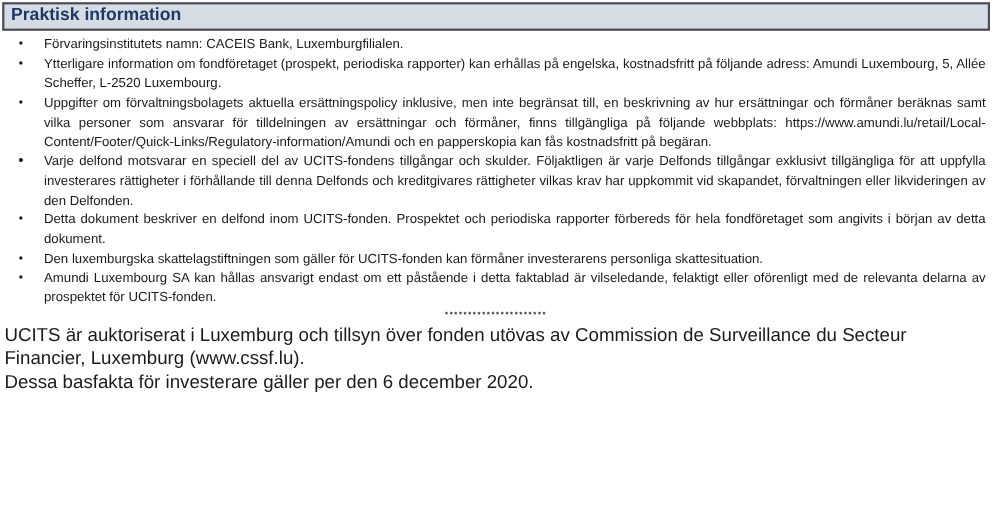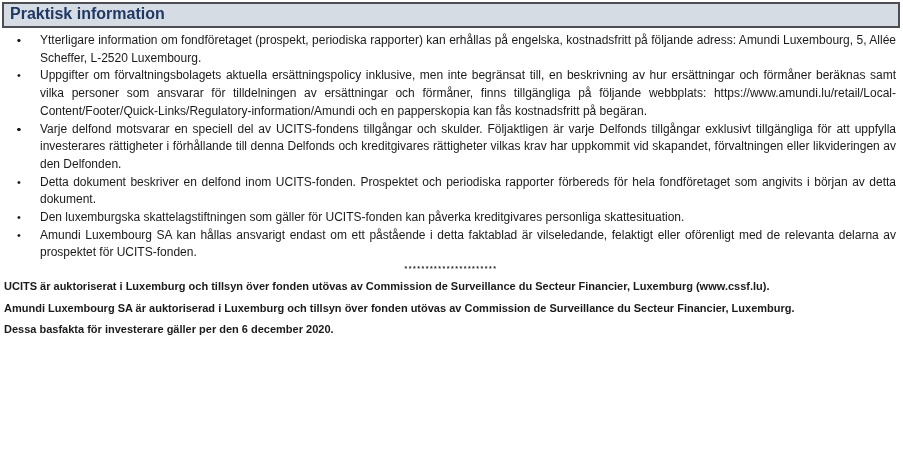--- a/index.html
+++ b/index.html
@@ -56,39 +56,39 @@
     line-height: 9px;
     color: #2a2a2a;
     margin: 2px 0 3px 0;
     font-weight: bold;
   }
   .footer {
     margin: 2px 2px 0 2px;
   }
   .footer p {
     margin: 0;
-    font-size: 11px;
+    font-size: 17px;
     line-height: 21.5px;
     text-align: left;
     color: #1a1a1a;
-    font-weight: bold;
   }
 </style>
 </head>
 <body>
 
 <div class="page">
 
   <div class="section-header">
     <span>Praktisk information</span>
   </div>
 
   <ul class="bullet-list">
     <li>
       <span class="dot">•</span>
+      <span>Förvaringsinstitutets namn: CACEIS Bank, Luxemburgfilialen.</span>
     </li>
     <li>
       <span class="dot">•</span>
       <span>Ytterligare information om fondföretaget (prospekt, periodiska rapporter) kan erhållas på engelska, kostnadsfritt på följande adress: Amundi Luxembourg, 5, Allée Scheffer, L-2520 Luxembourg.</span>
     </li>
     <li>
       <span class="dot">•</span>
       <span>Uppgifter om förvaltningsbolagets aktuella ersättningspolicy inklusive, men inte begränsat till, en beskrivning av hur ersättningar och förmåner beräknas samt vilka personer som ansvarar för tilldelningen av ersättningar och förmåner, finns tillgängliga på följande webbplats: https://www.amundi.lu/retail/Local-Content/Footer/Quick-Links/Regulatory-information/Amundi och en papperskopia kan fås kostnadsfritt på begäran.</span>
     </li>
     <li>
@@ -103,29 +103,28 @@
     <li>
       <span class="dot">•</span>
       <span>Varje delfond motsvarar en speciell del av UCITS-fondens tillgångar och skulder. Följaktligen är varje Delfonds tillgångar exklusivt tillgängliga för att uppfylla investerares rättigheter i förhållande till denna Delfonds och kreditgivares rättigheter vilkas krav har uppkommit vid skapandet, förvaltningen eller likvideringen av den Delfonden.</span>
     </li>
     <li>
       <span class="dot">•</span>
       <span>Detta dokument beskriver en delfond inom UCITS-fonden. Prospektet och periodiska rapporter förbereds för hela fondföretaget som angivits i början av detta dokument.</span>
     </li>
     <li>
       <span class="dot">•</span>
-      <span>Den luxemburgska skattelagstiftningen som gäller för UCITS-fonden kan påverka kreditgivares personliga skattesituation.</span>
+      <span>Den luxemburgska skattelagstiftningen som gäller för UCITS-fonden kan förmåner investerarens personliga skattesituation.</span>
     </li>
     <li>
       <span class="dot">•</span>
       <span>Amundi Luxembourg SA kan hållas ansvarigt endast om ett påstående i detta faktablad är vilseledande, felaktigt eller oförenligt med de relevanta delarna av prospektet för UCITS-fonden.</span>
     </li>
   </ul>
 
   <div class="separator">**********************</div>
 
   <div class="footer">
     <p>UCITS är auktoriserat i Luxemburg och tillsyn över fonden utövas av Commission de Surveillance du Secteur Financier, Luxemburg (www.cssf.lu).</p>
-    <p>Amundi Luxembourg SA är auktoriserad i Luxemburg och tillsyn över fonden utövas av Commission de Surveillance du Secteur Financier, Luxemburg.</p>
     <p>Dessa basfakta för investerare gäller per den 6 december 2020.</p>
   </div>
 
 </div>
 
 </body></html>

